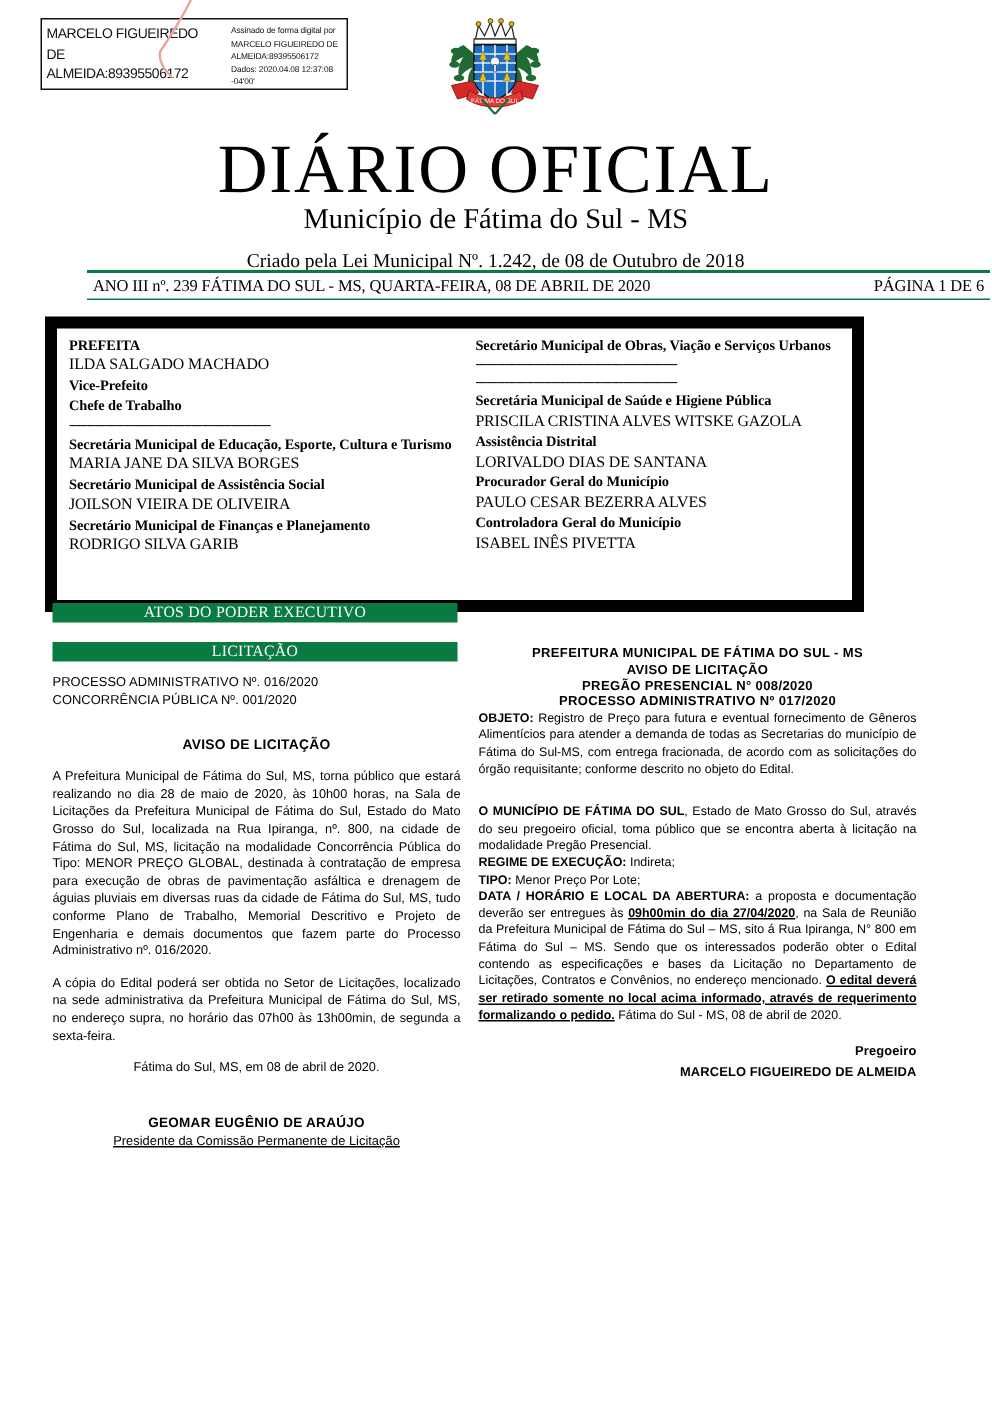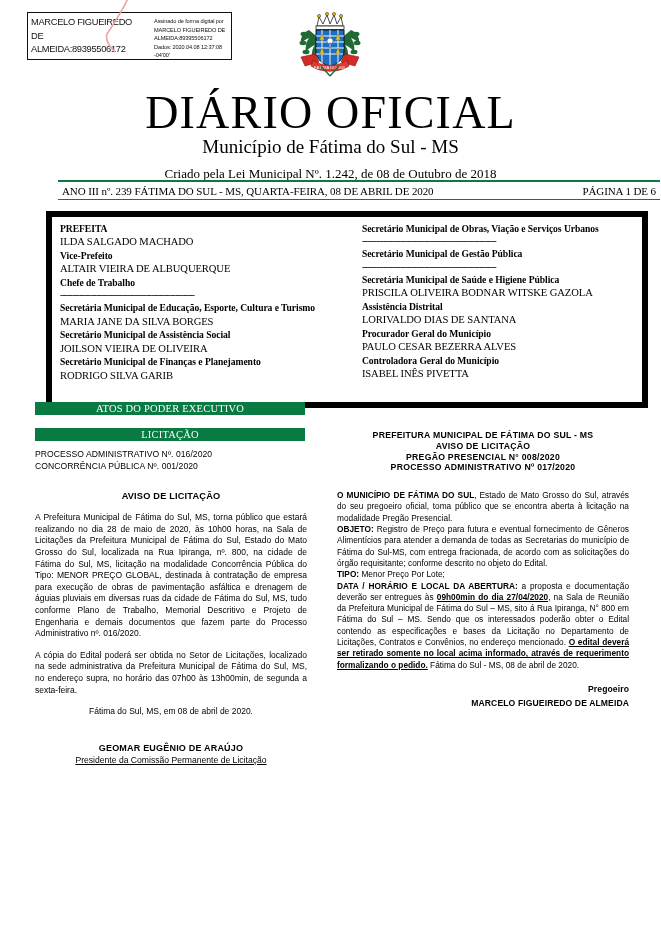--- a/index.html
+++ b/index.html
@@ -117,26 +117,25 @@
     margin-left: 28px;
   }
   .ano-left { white-space: nowrap; }
   .ano-right { white-space: nowrap; }
 
   
   .officials {
     position: absolute;
     left: 30px;
     top: 211px;
-    width: 602px;
+    width: 546px;
     height: 197px;
-    border: 6px solid #000000;
+    border: 8px solid #000000;
     box-sizing: border-box;
     display: flex;
-    margin-left: 16px;
   }
   .off-col {
     box-sizing: border-box;
     padding: 5px 6px 0 8px;
   }
   .off-col.left { width: 310px; }
   .off-col.right { width: 288px; padding-left: 4px; }
 
   .off-role {
     font-family: "Liberation Serif", serif;
@@ -181,21 +180,21 @@
 
   
   .col-left {
     position: absolute;
     left: 35px;
     top: 449px;
     width: 272px;
   }
   .col-right {
     position: absolute;
-    left: 337px;
+    left: 319px;
     top: 430px;
     width: 292px;
   }
   .proc-line {
     font-family: "Liberation Sans", sans-serif;
     font-size: 8.6px;
     line-height: 11.6px;
     letter-spacing: 0.05px;
   }
   .aviso-head {
@@ -356,37 +355,35 @@
 <div class="ano-bar">
   <div class="ano-left">ANO III nº. 239    FÁTIMA DO SUL - MS, QUARTA-FEIRA,  08  DE ABRIL DE  2020</div>
   <div class="ano-right">PÁGINA 1 DE 6</div>
 </div>
 
 <div class="officials">
   <div class="off-col left" id="off-left">
       <div class="off-role">PREFEITA</div>
       <div class="off-name">ILDA SALGADO MACHADO</div>
       <div class="off-role">Vice-Prefeito</div>
-      <div class="off-name">ALTAIR VIEIRA DE ALBUQUERQUE</div>
       <div class="off-role">Chefe de Trabalho</div>
       <div class="off-dash">--------------------------------------------------------</div>
       <div class="off-role">Secretária Municipal de Educação, Esporte, Cultura e Turismo</div>
       <div class="off-name">MARIA JANE DA SILVA BORGES</div>
       <div class="off-role">Secretário Municipal de Assistência Social</div>
       <div class="off-name">JOILSON VIEIRA DE OLIVEIRA</div>
       <div class="off-role">Secretário Municipal de Finanças e Planejamento</div>
       <div class="off-name">RODRIGO SILVA GARIB</div>
     </div>
   <div class="off-col right" id="off-right">
       <div class="off-role">Secretário Municipal de Obras, Viação e Serviços Urbanos</div>
       <div class="off-dash">--------------------------------------------------------</div>
-      <div class="off-role">Secretário Municipal de Gestão Pública</div>
       <div class="off-dash">--------------------------------------------------------</div>
       <div class="off-role">Secretária Municipal de Saúde e Higiene Pública</div>
-      <div class="off-name">PRISCILA OLIVEIRA BODNAR WITSKE GAZOLA</div>
+      <div class="off-name">PRISCILA CRISTINA ALVES WITSKE GAZOLA</div>
       <div class="off-role">Assistência Distrital</div>
       <div class="off-name">LORIVALDO DIAS DE SANTANA</div>
       <div class="off-role">Procurador Geral do Município</div>
       <div class="off-name">PAULO CESAR BEZERRA ALVES</div>
       <div class="off-role">Controladora Geral do Município</div>
       <div class="off-name">ISABEL INÊS PIVETTA</div>
     </div>
 </div>
 
 <div class="banner b1">ATOS DO PODER EXECUTIVO</div>
@@ -402,25 +399,28 @@
   <div class="sig-name" style="margin-top:24px;">GEOMAR EUGÊNIO DE ARAÚJO</div>
   <div class="sig-role">Presidente da Comissão Permanente de Licitação</div>
 </div>
 
 <div class="col-right">
   <div class="r-head">PREFEITURA MUNICIPAL DE FÁTIMA DO SUL - MS</div>
   <div class="r-head">AVISO DE LICITAÇÃO</div>
   <div class="r-head">PREGÃO PRESENCIAL N° 008/2020</div>
   <div class="r-head">PROCESSO ADMINISTRATIVO Nº 017/2020</div>
 
+  <div class="r-body">
+    <b>OBJETO:</b><span> Registro de Preço para futura e eventual fornecimento de Gêneros Alimentícios para atender a demanda de todas as Secretarias do município de Fátima do Sul-MS, com entrega fracionada, de acordo com as solicitações do órgão requisitante; conforme descrito no objeto do Edital.</span>
+  </div>
   <div class="r-body" style="margin-top:17px;">
     <b>O MUNICÍPIO DE FÁTIMA DO SUL</b><span>, Estado de Mato Grosso do Sul, através do seu pregoeiro oficial, toma público que se encontra aberta à licitação na modalidade Pregão Presencial.</span>
   </div>
   <div class="r-body">
-    <b>OBJETO:</b><span> Registro de Preço para futura e eventual fornecimento de Gêneros Alimentícios para atender a demanda de todas as Secretarias do município de Fátima do Sul-MS, com entrega fracionada, de acordo com as solicitações do órgão requisitante; conforme descrito no objeto do Edital.</span>
+    <b>REGIME DE EXECUÇÃO:</b><span> Indireta;</span>
   </div>
   <div class="r-body">
     <b>TIPO:</b><span> Menor Preço Por Lote;</span>
   </div>
   <div class="r-body">
     <b>DATA / HORÁRIO E LOCAL DA ABERTURA:</b><span> a proposta e documentação deverão ser entregues às </span><span class="u-bold">09h00min do dia 27/04/2020</span><span>, na Sala de Reunião da Prefeitura Municipal de Fátima do Sul – MS, sito á Rua Ipiranga, N° 800 em Fátima do Sul – MS. Sendo que os interessados poderão obter o Edital contendo as especificações e bases da Licitação no Departamento de Licitações, Contratos e Convênios, no endereço mencionado. </span><span class="u-bold">O edital deverá ser retirado somente no local acima informado, através de requerimento formalizando o pedido.</span><span>                        Fátima do Sul - MS, 08 de abril de 2020.</span>
   </div>
   <div class="r-right" style="margin-top:12px;">Pregoeiro</div>
   <div class="r-right" style="margin-top:2px;">MARCELO FIGUEIREDO DE ALMEIDA</div>
 </div>

